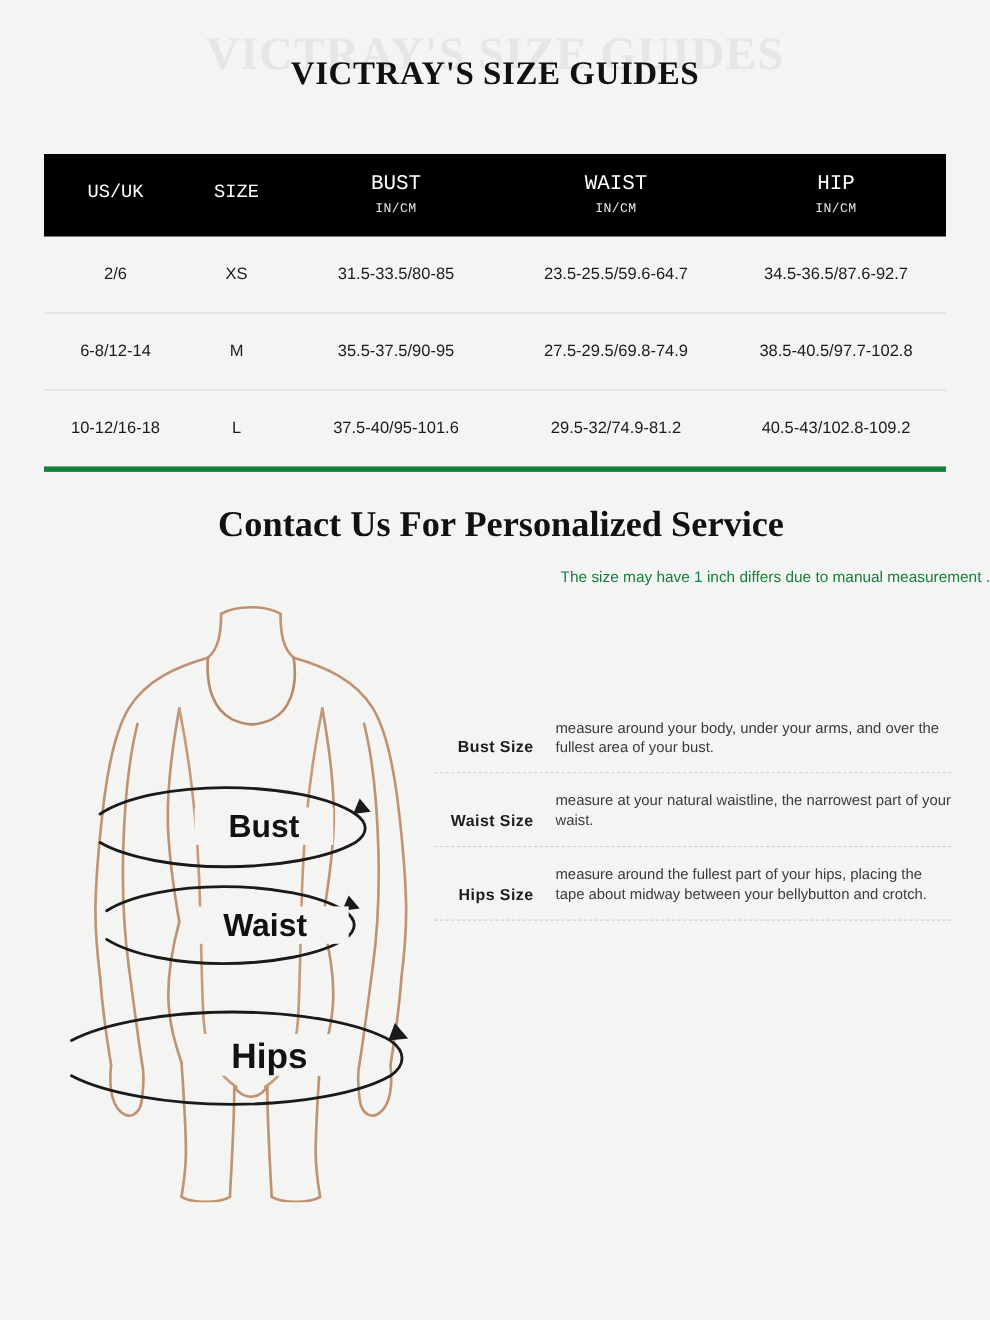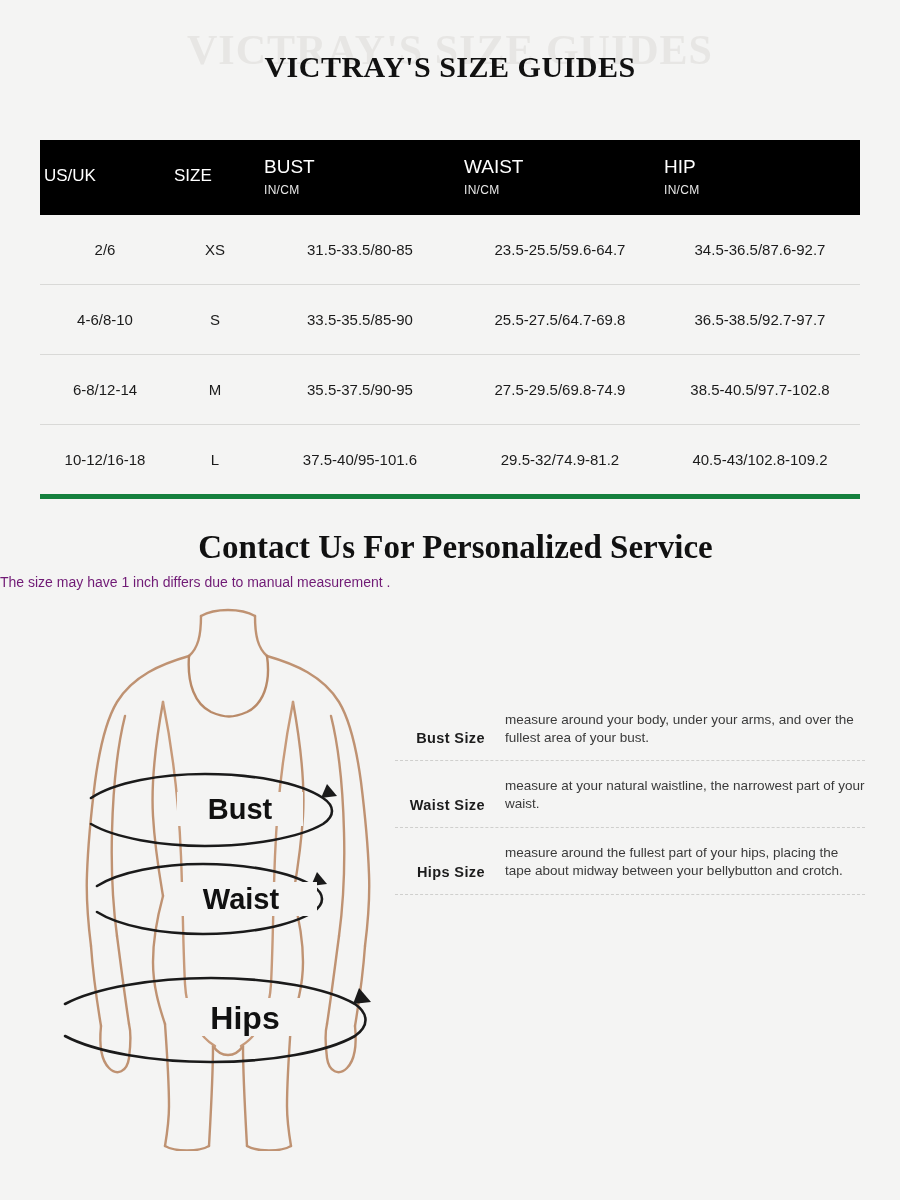--- a/index.html
+++ b/index.html
@@ -53,22 +53,23 @@
     border-collapse: collapse;
     table-layout: fixed;
   }
   table.size-table thead tr {
     background: #000;
     color: #fff;
   }
   table.size-table thead th {
     padding: 16px 4px 18px 4px;
     font-weight: normal;
-    text-align: left;
+    text-align: center;
     vertical-align: middle;
+    font-family: Liberation Mono, monospace;
   }
   .th-main {
     display: block;
     font-size: 19px;
     line-height: 1.2;
   }
   .th-sub {
     display: block;
     font-size: 12px;
     margin-top: 4px;
@@ -99,24 +100,24 @@
   .contact-heading {
     text-align: center;
     font-family: "Liberation Serif", serif;
     font-weight: bold;
     font-size: 33px;
     margin-top: 30px;
     color: #111;
     padding-left: 11px;
   }
   .contact-sub {
-    text-align: left;
+    text-align: right;
     font-size: 14px;
-    color: #701a75;
-    margin-top: 8px;
+    color: #15803d;
+    margin-top: 20px;
   }
 
   
   .guide {
     position: relative;
     margin-top: 16px;
     height: 560px;
   }
   .figure {
     position: absolute;
@@ -199,27 +200,20 @@
         </th>
       </tr>
     </thead>
     <tbody>
       <tr>
         <td>2/6</td>
         <td>XS</td>
         <td>31.5-33.5/80-85</td>
         <td>23.5-25.5/59.6-64.7</td>
         <td>34.5-36.5/87.6-92.7</td>
-      </tr>
-      <tr>
-        <td>4-6/8-10</td>
-        <td>S</td>
-        <td>33.5-35.5/85-90</td>
-        <td>25.5-27.5/64.7-69.8</td>
-        <td>36.5-38.5/92.7-97.7</td>
       </tr>
       <tr>
         <td>6-8/12-14</td>
         <td>M</td>
         <td>35.5-37.5/90-95</td>
         <td>27.5-29.5/69.8-74.9</td>
         <td>38.5-40.5/97.7-102.8</td>
       </tr>
       <tr>
         <td>10-12/16-18</td>

